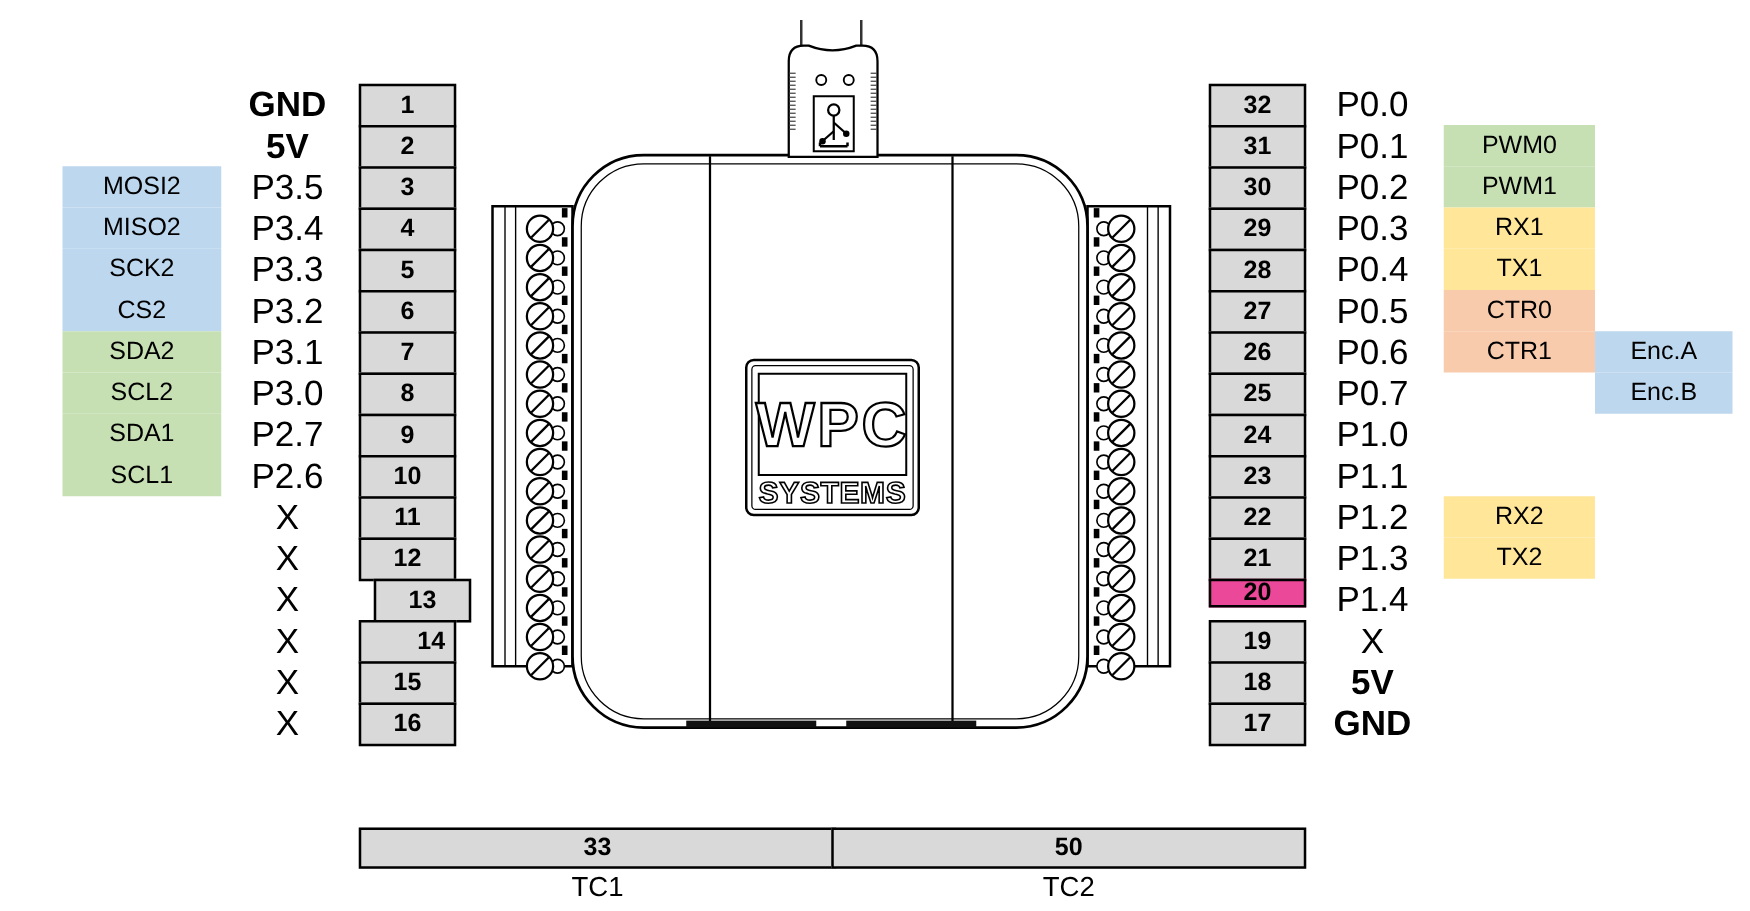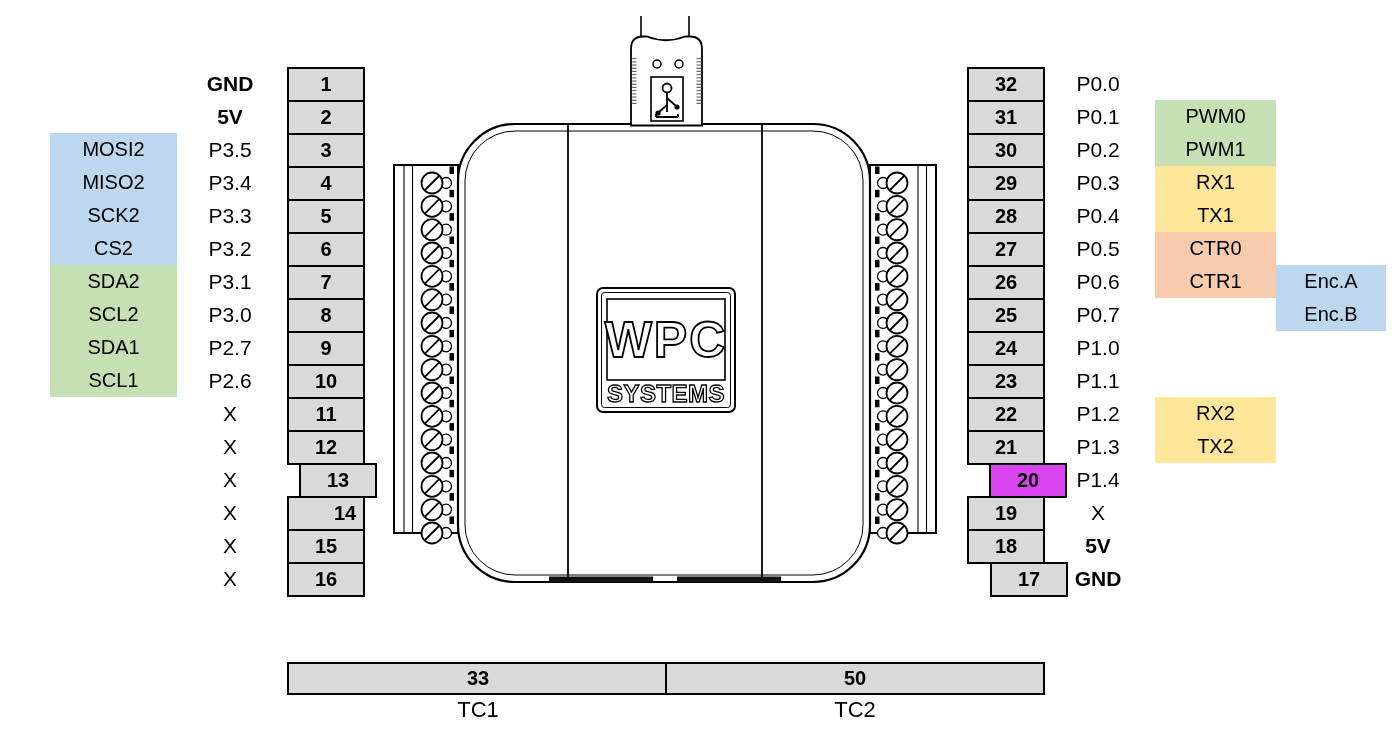--- a/index.html
+++ b/index.html
@@ -1,21 +1,21 @@
 <!DOCTYPE html>
 <html><head>
 <meta charset="utf-8">
 <style>
   html,body{margin:0;padding:0;background:#fff;}
   body{width:1400px;height:729px;font-family:"Liberation Sans",sans-serif;}
   #diagram{position:relative;width:1400px;height:729px;overflow:hidden;background:#fff;}
   #deviceSvg{position:absolute;left:0;top:0;}
   .cell{position:absolute;display:flex;align-items:center;justify-content:center;color:#000;box-sizing:border-box;white-space:nowrap;}
   .fn{font-size:20px;}
-  .nm{font-size:21px;}
+  .nm{font-size:28px;}
   .b{font-weight:700;}
   .pb{font-size:20px;font-weight:700;border:2px solid #000;}
   .tc{font-size:22px;}
   text{font-family:"Liberation Sans",sans-serif;}
 </style>
 </head>
 <body>
 
 <div id="diagram">
 
@@ -177,24 +177,24 @@
       <div class="cell pb" style="left: 967px; top: 133px; width: 78px; height: 35px; background: rgb(217, 217, 217);">30</div>
       <div class="cell pb" style="left: 967px; top: 166px; width: 78px; height: 35px; background: rgb(217, 217, 217);">29</div>
       <div class="cell pb" style="left: 967px; top: 199px; width: 78px; height: 35px; background: rgb(217, 217, 217);">28</div>
       <div class="cell pb" style="left: 967px; top: 232px; width: 78px; height: 35px; background: rgb(217, 217, 217);">27</div>
       <div class="cell pb" style="left: 967px; top: 265px; width: 78px; height: 35px; background: rgb(217, 217, 217);">26</div>
       <div class="cell pb" style="left: 967px; top: 298px; width: 78px; height: 35px; background: rgb(217, 217, 217);">25</div>
       <div class="cell pb" style="left: 967px; top: 331px; width: 78px; height: 35px; background: rgb(217, 217, 217);">24</div>
       <div class="cell pb" style="left: 967px; top: 364px; width: 78px; height: 35px; background: rgb(217, 217, 217);">23</div>
       <div class="cell pb" style="left: 967px; top: 397px; width: 78px; height: 35px; background: rgb(217, 217, 217);">22</div>
       <div class="cell pb" style="left: 967px; top: 430px; width: 78px; height: 35px; background: rgb(217, 217, 217);">21</div>
-      <div class="cell pb" style="left: 967px; top: 463px; width: 78px; height: 35px; background: #d946ef; margin-left: 22px;">20</div>
+      <div class="cell pb" style="left: 967px; top: 463px; width: 78px; height: 23px; background: #ec4899;">20</div>
       <div class="cell pb" style="left: 967px; top: 496px; width: 78px; height: 35px; background: rgb(217, 217, 217);">19</div>
       <div class="cell pb" style="left: 967px; top: 529px; width: 78px; height: 35px; background: rgb(217, 217, 217);">18</div>
-      <div class="cell pb" style="left: 967px; top: 562px; width: 78px; height: 35px; background: rgb(217, 217, 217); margin-left: 23px;">17</div>
+      <div class="cell pb" style="left: 967px; top: 562px; width: 78px; height: 35px; background: rgb(217, 217, 217);">17</div>
     </div>
   <div id="rightNameCol">
       <div class="cell nm" style="left: 1056px; top: 67px; width: 84px; height: 33px;">P0.0</div>
       <div class="cell nm" style="left: 1056px; top: 100px; width: 84px; height: 33px;">P0.1</div>
       <div class="cell nm" style="left: 1056px; top: 133px; width: 84px; height: 33px;">P0.2</div>
       <div class="cell nm" style="left: 1056px; top: 166px; width: 84px; height: 33px;">P0.3</div>
       <div class="cell nm" style="left: 1056px; top: 199px; width: 84px; height: 33px;">P0.4</div>
       <div class="cell nm" style="left: 1056px; top: 232px; width: 84px; height: 33px;">P0.5</div>
       <div class="cell nm" style="left: 1056px; top: 265px; width: 84px; height: 33px;">P0.6</div>
       <div class="cell nm" style="left: 1056px; top: 298px; width: 84px; height: 33px;">P0.7</div>

